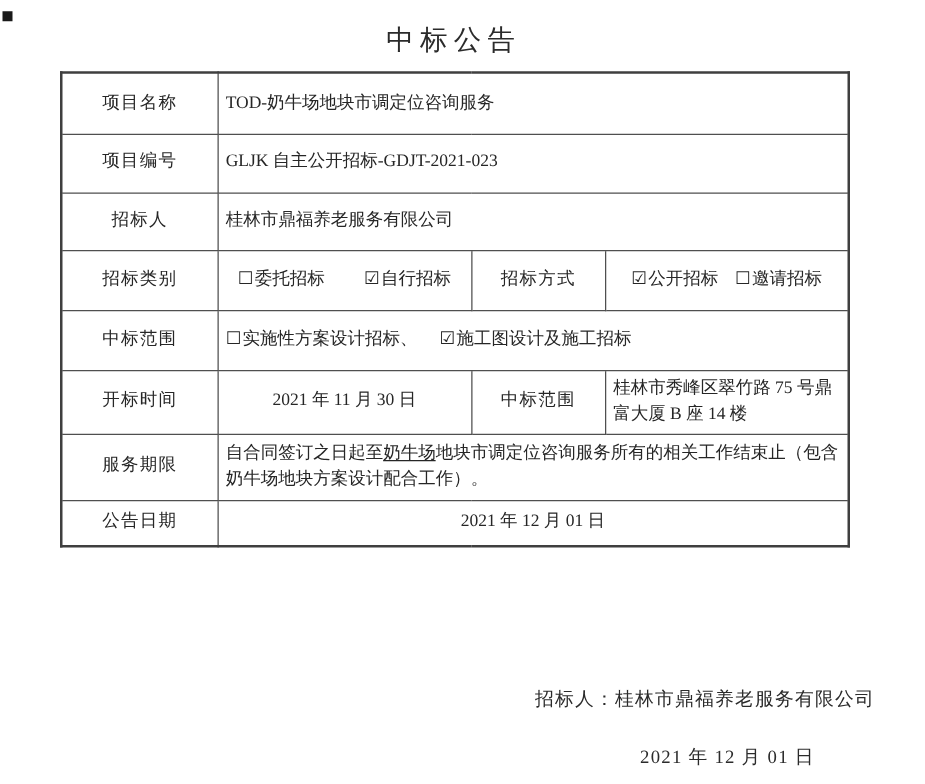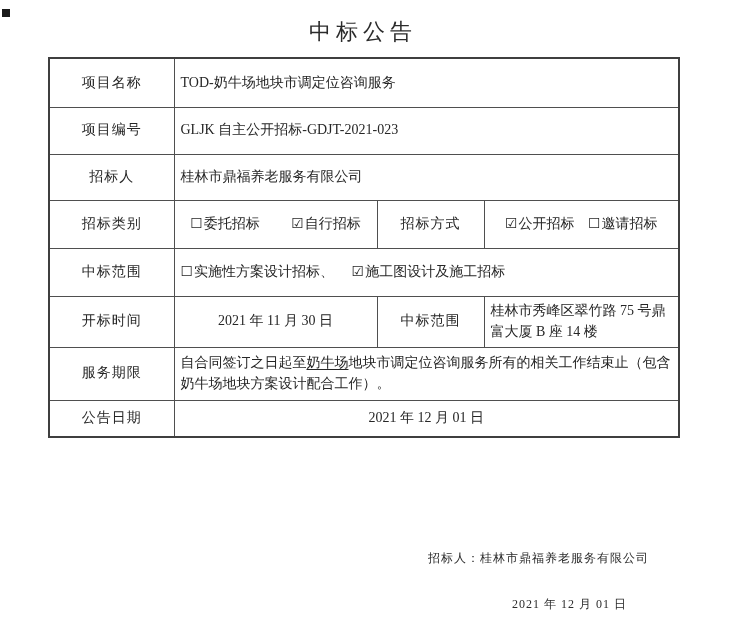--- a/index.html
+++ b/index.html
@@ -59,21 +59,21 @@
   .gap-sm { margin-left: 10px; }
 
   .underlined { text-decoration: underline; text-underline-offset: 2px; }
 
   td.address-cell { padding: 3px 4px 3px 7px; line-height: 1.55; }
   td.notice-cell { padding: 2px 4px; line-height: 1.5; }
   td.service-cell { padding: 4px 10px 4px 12px; line-height: 1.6; }
 
   .sig {
     position: absolute;
-    font-size: 12px;
+    font-size: 15px;
     letter-spacing: 1px;
     color: #2b2b2b;
     white-space: nowrap;
   }
   .sig-tenderer { left: 428px; top: 550px; }
   .sig-date { left: 512px; top: 596px; }
 </style>
 </head>
 <body>
 

